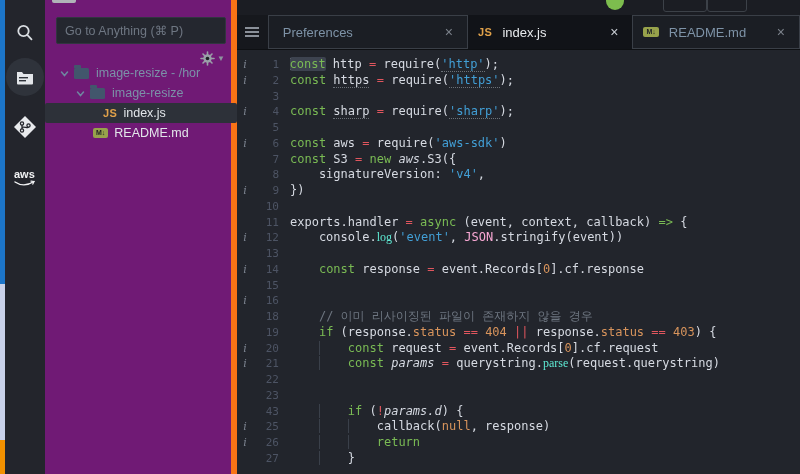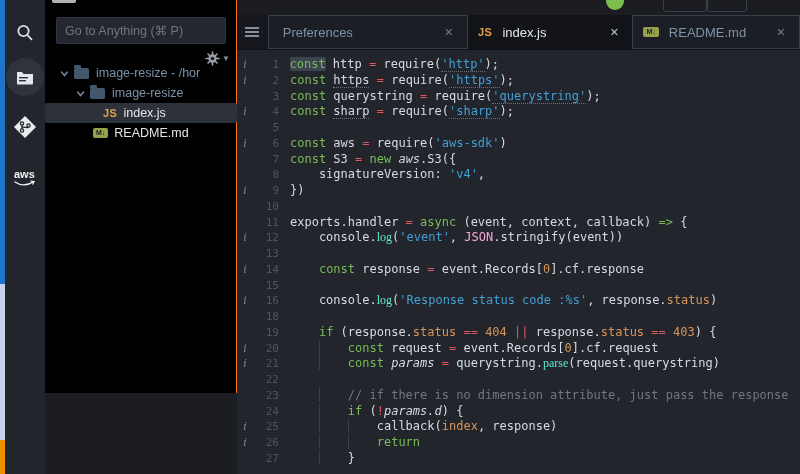--- a/index.html
+++ b/index.html
@@ -17,21 +17,21 @@
   
   .activity { position:absolute; left:5px; top:0; width:40px; height:474px; background:#23252c; }
   .act-item { position:absolute; left:0; width:40px; display:flex; align-items:center; justify-content:center; }
   .act-search { top:18px; height:30px; }
   .act-files  { top:57px; height:40px; }
   .act-files .circle { width:38px; height:38px; border-radius:50%; background:#2f333b; display:flex; align-items:center; justify-content:center; }
   .act-git    { top:112px; height:30px; }
   .act-aws    { top:162px; height:32px; }
 
   
-  .tree { position:absolute; left:45px; top:0; width:192px; height:393px; background:#000000; border-right:1px solid #f97316; }
+  .tree { position:absolute; left:45px; top:0; width:192px; height:474px; background:#701a75; border-right:6px solid #f97316; }
   .goto-input {
     position:absolute; left:11px; top:17px; width:170px; height:27px;
     background:#24272f; border:1px solid #313540; border-radius:2px;
     color:#aab2bd; font-size:12.5px; padding:0 8px; outline:none;
     font-family:"Liberation Sans", sans-serif;
   }
   .goto-input::placeholder { color:#6e7682; }
   .gear-wrap { position:absolute; right:6px; top:51px; display:flex; align-items:center; gap:2px; cursor:pointer; }
   .gear-caret { color:#8d939e; font-size:8px; }
   .tree-rows { position:absolute; left:0; top:63px; width:192px; }
@@ -220,41 +220,41 @@
           <span class="md-badge">M↓</span>
           <span class="tab-label">README.md</span>
           <span class="close">×</span>
         </div>
       </div>
 
     <div class="editor">
       <div class="code-lines" id="code-lines">
           <div class="cline"><div class="gut"><span class="info">i</span><span class="num">1</span></div><span class="src"><span class="cursor"></span><span class="kw hl">const</span><span class="pl"> http </span><span class="op">=</span><span class="pl"> require(</span><span class="str u">'http'</span><span class="pl">);</span></span></div>
           <div class="cline"><div class="gut"><span class="info">i</span><span class="num">2</span></div><span class="src"><span class="kw">const</span><span class="pl"> </span><span class="pl u">https</span><span class="pl"> </span><span class="op">=</span><span class="pl"> require(</span><span class="str u">'https'</span><span class="pl">);</span></span></div>
-          <div class="cline"><div class="gut"><span class="info"></span><span class="num">3</span></div><span class="src"><span class="kw">const</span><span class="pl"> querystring </span><span class="op">=</span><span class="pl"> require(</span><span class="str u">'querystring'</span><span class="pl">);</span></span></div>
+          <div class="cline"><div class="gut"><span class="info"></span><span class="num">3</span></div></div>
           <div class="cline"><div class="gut"><span class="info">i</span><span class="num">4</span></div><span class="src"><span class="kw">const</span><span class="pl"> </span><span class="pl u">sharp</span><span class="pl"> </span><span class="op">=</span><span class="pl"> require(</span><span class="str u">'sharp'</span><span class="pl">);</span></span></div>
           <div class="cline"><div class="gut"><span class="info"></span><span class="num">5</span></div><span class="src"></span></div>
           <div class="cline"><div class="gut"><span class="info">i</span><span class="num">6</span></div><span class="src"><span class="kw">const</span><span class="pl"> aws </span><span class="op">=</span><span class="pl"> require(</span><span class="str">'aws-sdk'</span><span class="pl">)</span></span></div>
           <div class="cline"><div class="gut"><span class="info"></span><span class="num">7</span></div><span class="src"><span class="kw">const</span><span class="pl"> S3 </span><span class="op">=</span><span class="pl"> </span><span class="kw">new</span><span class="pl"> </span><span class="it">aws</span><span class="pl">.S3({</span></span></div>
           <div class="cline"><div class="gut"><span class="info"></span><span class="num">8</span></div><span class="src"><span class="pl">    signatureVersion: </span><span class="str">'v4'</span><span class="pl">,</span></span></div>
           <div class="cline"><div class="gut"><span class="info">i</span><span class="num">9</span></div><span class="src"><span class="pl">})</span></span></div>
           <div class="cline"><div class="gut"><span class="info"></span><span class="num">10</span></div><span class="src"></span></div>
           <div class="cline"><div class="gut"><span class="info"></span><span class="num">11</span></div><span class="src"><span class="pl">exports.handler </span><span class="op">=</span><span class="pl"> </span><span class="kw">async</span><span class="pl"> (event, context, callback) </span><span class="kw">=&gt;</span><span class="pl"> {</span></span></div>
           <div class="cline"><div class="gut"><span class="info">i</span><span class="num">12</span></div><span class="src"><span class="pl">    console.</span><span class="fn">log</span><span class="pl">(</span><span class="str">'event'</span><span class="pl">, </span><span class="cls">JSON</span><span class="pl">.stringify(event))</span></span></div>
           <div class="cline"><div class="gut"><span class="info"></span><span class="num">13</span></div><span class="src"></span></div>
           <div class="cline"><div class="gut"><span class="info">i</span><span class="num">14</span></div><span class="src"><span class="pl">    </span><span class="kw">const</span><span class="pl"> response </span><span class="op">=</span><span class="pl"> event.Records[</span><span class="num">0</span><span class="pl">].cf.response</span></span></div>
           <div class="cline"><div class="gut"><span class="info"></span><span class="num">15</span></div><span class="src"></span></div>
-          <div class="cline"><div class="gut"><span class="info">i</span><span class="num">16</span></div><span class="src"><span class="pl">    console.</span><span class="fn">log</span><span class="pl">(</span><span class="str">'Response status code :%s'</span><span class="pl">, response.</span><span class="num">status</span><span class="pl">)</span></span></div>
-          <div class="cline"><div class="gut"><span class="info"></span><span class="num">18</span></div></div>
+          <div class="cline"><div class="gut"><span class="info">i</span><span class="num">16</span></div></div>
+          <div class="cline"><div class="gut"><span class="info"></span><span class="num">18</span></div><span class="src"><span class="pl">    </span><span class="cm">// 이미 리사이징된 파일이 존재하지 않을 경우</span></span></div>
           <div class="cline"><div class="gut"><span class="info"></span><span class="num">19</span></div><span class="src"><span class="pl">    </span><span class="kw">if</span><span class="pl"> (response.</span><span class="num">status</span><span class="pl"> </span><span class="op">==</span><span class="pl"> </span><span class="num">404</span><span class="pl"> </span><span class="op">||</span><span class="pl"> response.</span><span class="num">status</span><span class="pl"> </span><span class="op">==</span><span class="pl"> </span><span class="num">403</span><span class="pl">) {</span></span></div>
           <div class="cline"><div class="gut"><span class="info">i</span><span class="num">20</span></div><span class="src"><span class="pl">    </span><span class="gd">    </span><span class="kw">const</span><span class="pl"> request </span><span class="op">=</span><span class="pl"> event.Records[</span><span class="num">0</span><span class="pl">].cf.request</span></span></div>
           <div class="cline"><div class="gut"><span class="info">i</span><span class="num">21</span></div><span class="src"><span class="pl">    </span><span class="gd">    </span><span class="kw">const</span><span class="pl"> </span><span class="it">params</span><span class="pl"> </span><span class="op">=</span><span class="pl"> querystring.</span><span class="fn">parse</span><span class="pl">(request.querystring)</span></span></div>
           <div class="cline"><div class="gut"><span class="info"></span><span class="num">22</span></div><span class="src"></span></div>
-          <div class="cline"><div class="gut"><span class="info"></span><span class="num">23</span></div><span class="src"><span class="pl">    </span><span class="gd">    </span><span class="cm">// if there is no dimension attribute, just pass the response</span></span></div>
-          <div class="cline"><div class="gut"><span class="info"></span><span class="num">24</span></div><span class="src"><span class="pl">    </span><span class="gd">    </span><span class="kw">if</span><span class="pl"> (</span><span class="op">!</span><span class="it">params.d</span><span class="pl">) {</span></span></div>
-          <div class="cline"><div class="gut"><span class="info">i</span><span class="num">25</span></div><span class="src"><span class="pl">    </span><span class="gd">    </span><span class="gd">    </span><span class="pl">callback(</span><span class="num">index</span><span class="pl">, response)</span></span></div>
+          <div class="cline"><div class="gut"><span class="info"></span><span class="num">23</span></div></div>
+          <div class="cline"><div class="gut"><span class="info"></span><span class="num">43</span></div><span class="src"><span class="pl">    </span><span class="gd">    </span><span class="kw">if</span><span class="pl"> (</span><span class="op">!</span><span class="it">params.d</span><span class="pl">) {</span></span></div>
+          <div class="cline"><div class="gut"><span class="info">i</span><span class="num">25</span></div><span class="src"><span class="pl">    </span><span class="gd">    </span><span class="gd">    </span><span class="pl">callback(</span><span class="num">null</span><span class="pl">, response)</span></span></div>
           <div class="cline"><div class="gut"><span class="info">i</span><span class="num">26</span></div><span class="src"><span class="pl">    </span><span class="gd">    </span><span class="gd">    </span><span class="kw">return</span></span></div>
           <div class="cline"><div class="gut"><span class="info"></span><span class="num">27</span></div><span class="src"><span class="pl">    </span><span class="gd">    </span><span class="pl">}</span></span></div>
         </div>
     </div>
   </div>
 
 </div>
 
 </body></html>

